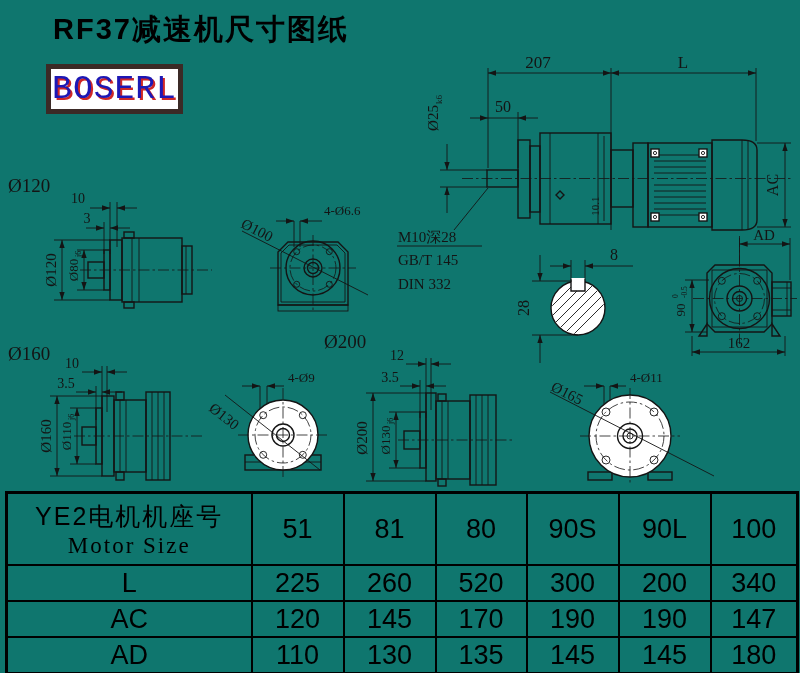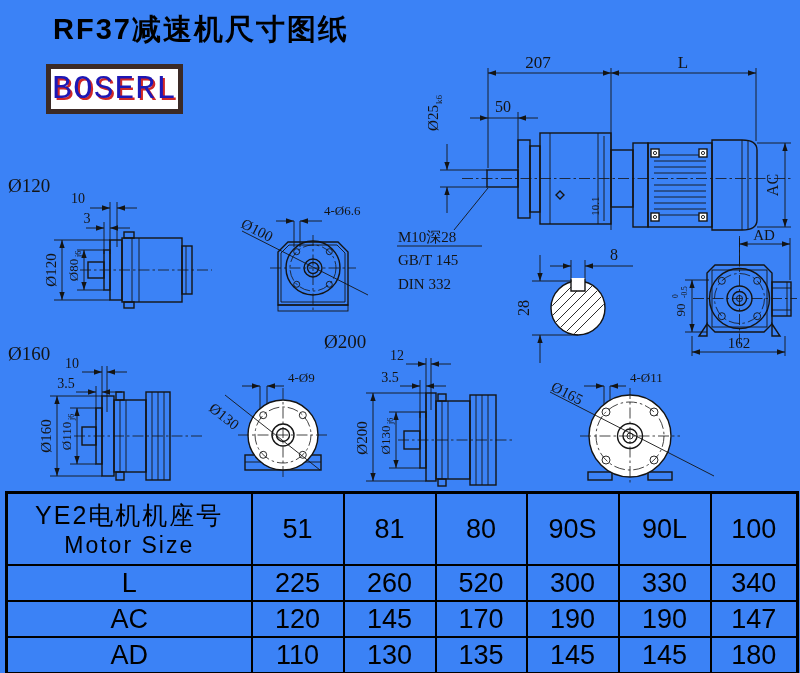--- a/index.html
+++ b/index.html
@@ -1,16 +1,16 @@
 <!DOCTYPE html>
 <html><head>
 <meta charset="utf-8">
 <style>
   html,body{margin:0;padding:0;background:#ffffff;}
-  .page{position:relative;width:800px;height:673px;background:#3b82f6;overflow:hidden;
+  .page{position:relative;width:800px;height:673px;background:#0f766e;overflow:hidden;
         font-family:"Liberation Serif",serif;color:#141414;}
   .title{position:absolute;left:53px;top:10px;font-family:"Liberation Sans",sans-serif;
          font-weight:bold;font-size:29px;letter-spacing:2px;color:#000;}
   .logo{position:absolute;left:46px;top:64px;width:127px;height:40px;border:5px solid #3b2a26;
         background:#fff;display:flex;align-items:center;justify-content:center;}
   .logo-text{font-family:Liberation Mono, monospace;font-size:33px;line-height:1;
              color:#1d18b5;text-shadow:2px 2px 0 #cf2727;letter-spacing:1px;}
   svg{position:absolute;overflow:visible;}
   svg text{font-family:"Liberation Serif",serif;fill:#141414;}
   .ol{fill:none;stroke:#141414;stroke-width:1.4;stroke-linejoin:miter;}
@@ -18,21 +18,21 @@
   .tl{fill:none;stroke:#141414;stroke-width:0.9;}
   .cl{fill:none;stroke:#141414;stroke-width:0.8;stroke-dasharray:11 3 2.5 3;}
   .ht{stroke:#141414;stroke-width:0.9;}
   .size-table{position:absolute;left:5px;top:491px;border-collapse:collapse;table-layout:fixed;
               border:3px solid #000;}
   .size-table td{border:2px solid #000;text-align:center;vertical-align:middle;padding:0;
                  font-family:"Liberation Sans",sans-serif;font-size:27px;color:#000;}
   .size-table tr.hdr td{height:70px;}
   .size-table tr.val td{height:34px;}
   .size-table .cn{font-size:25px;letter-spacing:2px;}
-  .size-table .en{font-family:Liberation Sans, sans-serif;font-size:23px;letter-spacing:2px;}
+  .size-table .en{font-family:Liberation Serif, serif;font-size:23px;letter-spacing:2px;}
 </style>
 </head>
 <body>
 
 <div class="page">
 
   <svg width="0" height="0">
     <defs>
       <marker id="ar" viewBox="0 0 9 6" refX="9" refY="3" markerWidth="9" markerHeight="6" orient="auto-start-reverse">
           <path d="M0,0 L9,3 L0,6 Z" fill="#141414"></path>
@@ -435,21 +435,21 @@
       <td>90S</td>
       <td>90L</td>
       <td>100</td>
     </tr>
     <tr class="val">
       <td>L</td>
       <td>225</td>
       <td>260</td>
       <td>520</td>
       <td>300</td>
-      <td>330</td>
+      <td>200</td>
       <td>340</td>
     </tr>
     <tr class="val">
       <td>AC</td>
       <td>120</td>
       <td>145</td>
       <td>170</td>
       <td>190</td>
       <td>190</td>
       <td>147</td>

